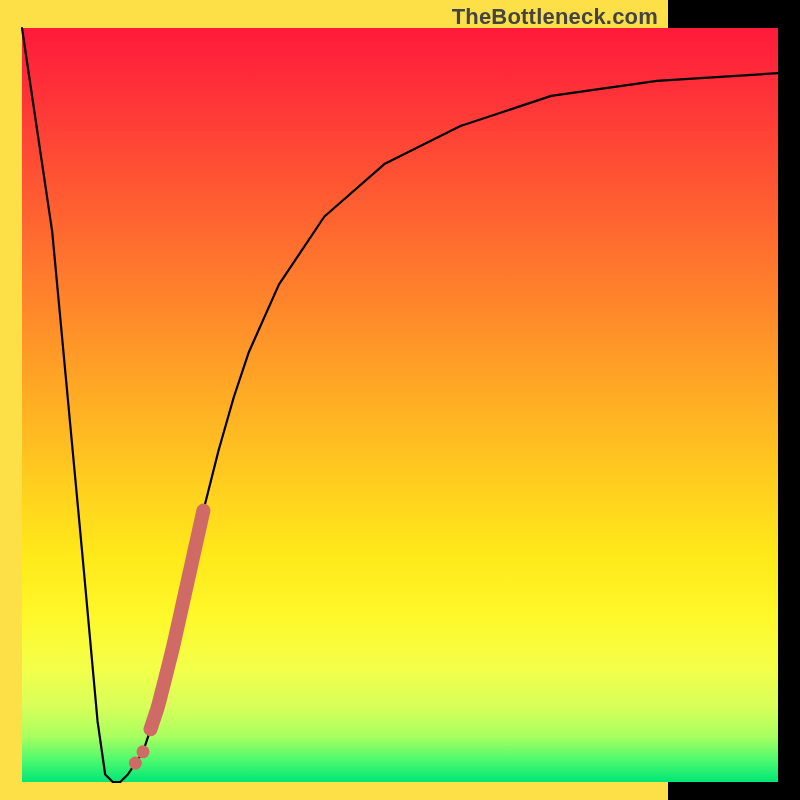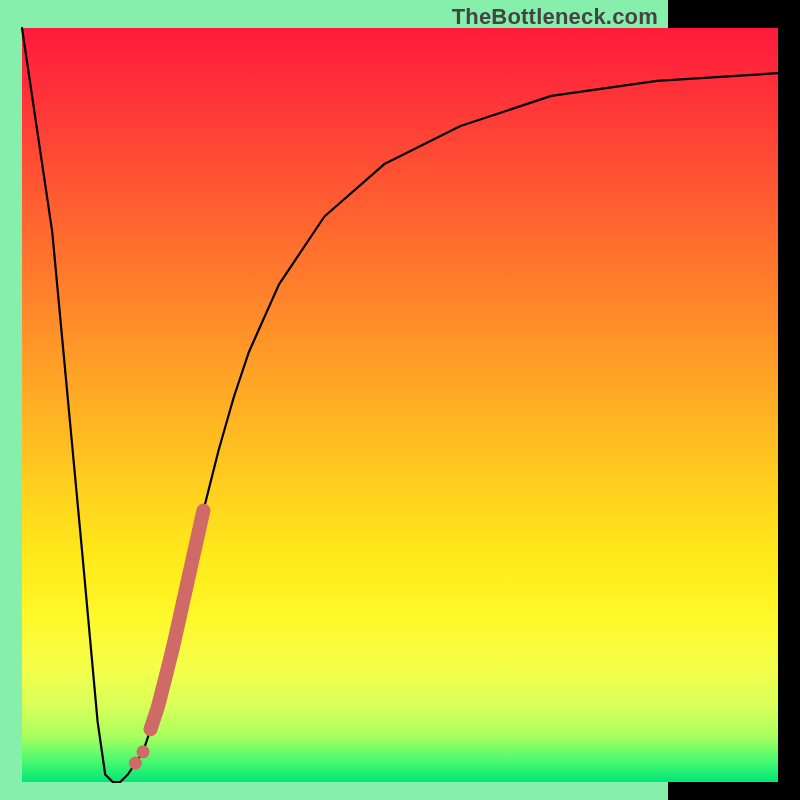--- a/index.html
+++ b/index.html
@@ -8,21 +8,21 @@
     width: 800px;
     height: 800px;
     overflow: hidden;
     background: #000;
     font-family: Arial, Helvetica, sans-serif;
   }
   .outer {
     position: relative;
     width: 668px;
     height: 800px;
-    background: #86efac;
+    background: #fde047;
   }
   .watermark {
     position: absolute;
     top: 4px;
     right: 10px;
     color: #444;
     font-size: 22px;
     font-weight: 600;
     letter-spacing: 0.2px;
     user-select: none;

